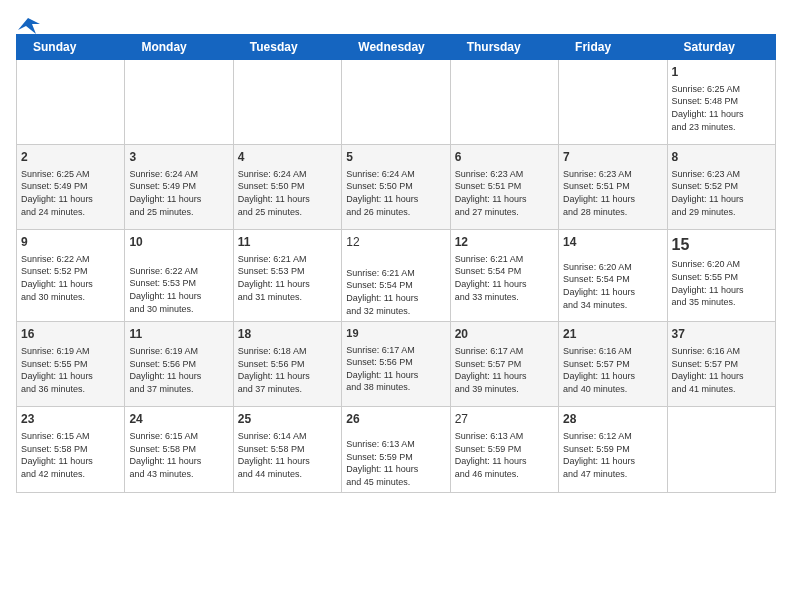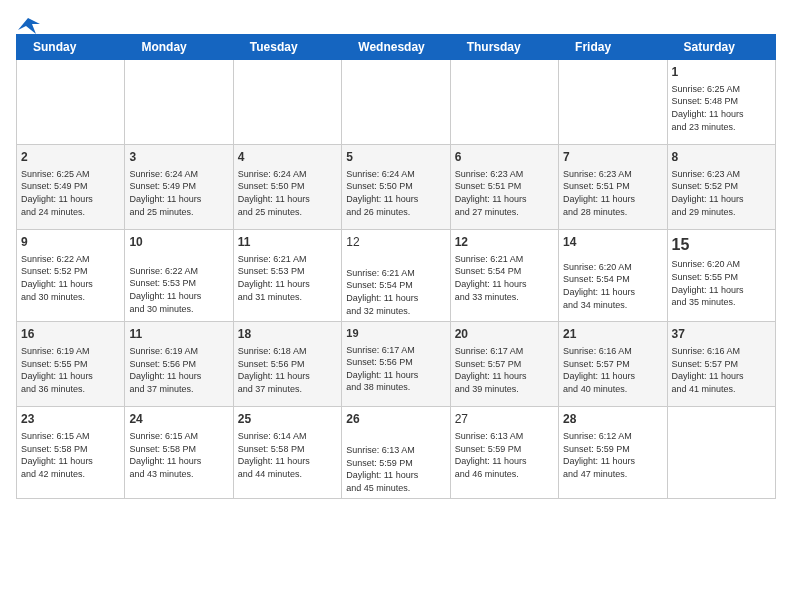--- a/index.html
+++ b/index.html
@@ -285,21 +285,21 @@
 and 43 minutes.</div>
         </td>
         <td>
           <span class="cell-info" style="font-weight: bold; font-size: 12px; display: block; margin-bottom: 2px;">25</span>
           <div class="cell-info" style="white-space: pre-line;">Sunrise: 6:14 AM
 Sunset: 5:58 PM
 Daylight: 11 hours
 and 44 minutes.</div>
         </td>
         <td>
-          <span class="cell-info" style="font-weight: bold; font-size: 12px; display: block; margin-bottom: 16px;">26</span>
+          <span class="cell-info" style="font-weight: bold; font-size: 12px; display: block; margin-bottom: 10px;">26</span>
           <div class="cell-info" style="white-space: pre-line;">Sunrise: 6:13 AM
 Sunset: 5:59 PM
 Daylight: 11 hours
 and 45 minutes.</div>
         </td>
         <td>
           <span class="cell-info" style="font-weight: normal; font-size: 12px; display: block; margin-bottom: 2px;">27</span>
           <div class="cell-info" style="white-space: pre-line;">Sunrise: 6:13 AM
 Sunset: 5:59 PM
 Daylight: 11 hours

